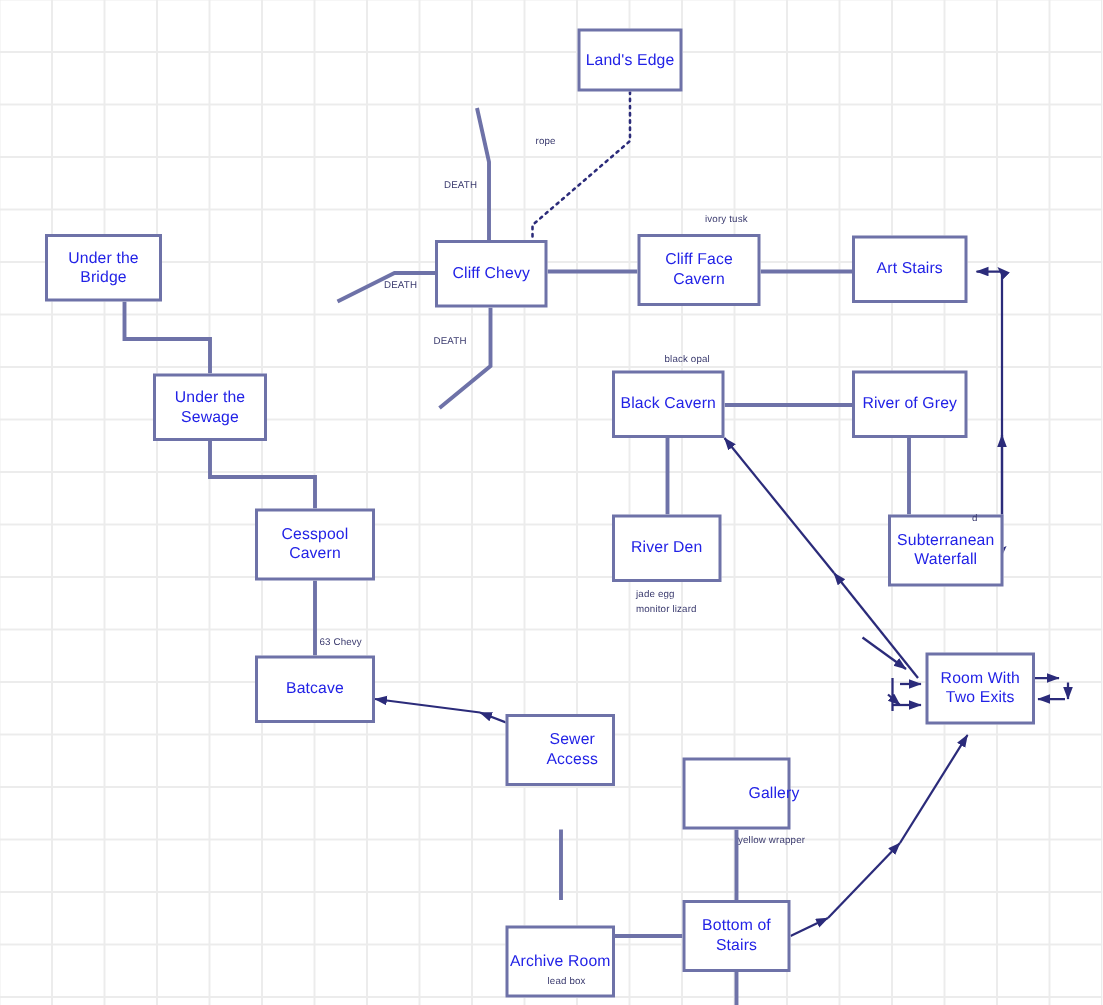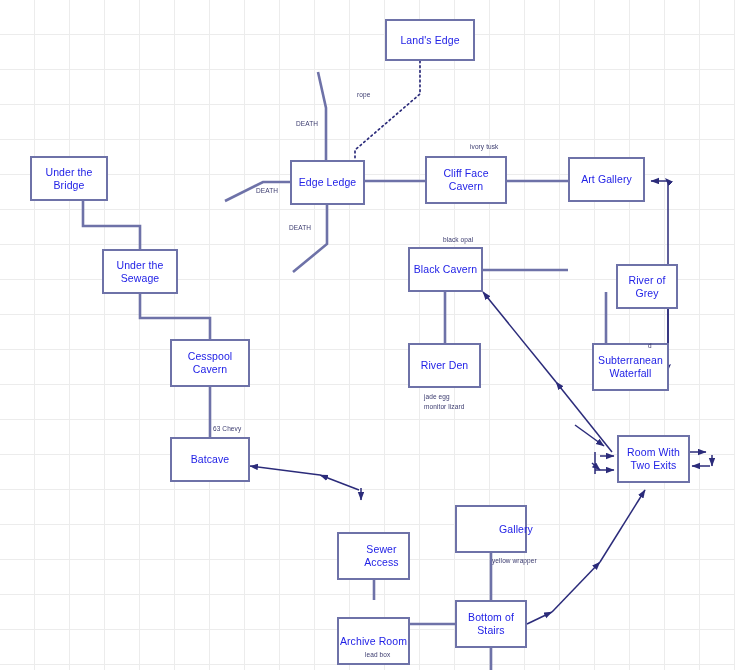--- a/index.html
+++ b/index.html
@@ -126,60 +126,60 @@
       <path d="M600,456 L614,456" marker-end="url(#arrowEnd)"></path>
       <path d="M592,463 L600,470" marker-end="url(#arrowEnd)"></path>
       <path d="M595,470 L614,470" marker-end="url(#arrowEnd)"></path>
       <path d="M595,452 L595,474"></path>
       <path d="M690,452 L706,452" marker-end="url(#arrowEnd)"></path>
       <path d="M712,455 L712,466" marker-end="url(#arrowEnd)"></path>
       <path d="M710,466 L692,466" marker-end="url(#arrowEnd)"></path>
     </g>
   </svg>
 
-  <div class="node" style="left:385px;top:19px;width:90px;height:42px;">
+  <div class="node" style="left:385px;top:19px;width:70px;height:42px;">
     <span>Land's Edge</span>
   </div>
   <div class="node" style="left:30px;top:156px;width:78px;height:45px;">
     <span>Under the<br>Bridge</span>
   </div>
   <div class="node" style="left:290px;top:160px;width:75px;height:45px;">
-    <span>Edge Ledge</span>
+    <span>Cliff Chevy</span>
   </div>
   <div class="node" style="left:425px;top:156px;width:82px;height:48px;">
     <span>Cliff Face<br>Cavern</span>
   </div>
   <div class="node" style="left:568px;top:157px;width:77px;height:45px;">
-    <span>Art Gallery</span>
+    <span>Art Stairs</span>
   </div>
   <div class="node" style="left:102px;top:249px;width:76px;height:45px;">
     <span>Under the<br>Sewage</span>
   </div>
   <div class="node" style="left:408px;top:247px;width:75px;height:45px;justify-content:center;">
     <span>Black Cavern</span>
   </div>
-  <div class="node" style="left:568px;top:264px;width:62px;height:45px;margin-left:48px;">
+  <div class="node" style="left:568px;top:247px;width:77px;height:45px;">
     <span>River of Grey</span>
   </div>
   <div class="node" style="left:170px;top:339px;width:80px;height:48px;">
     <span>Cesspool<br>Cavern</span>
   </div>
   <div class="node" style="left:408px;top:343px;width:73px;height:45px;">
     <span>River Den</span>
   </div>
   <div class="node" style="left:568px;top:343px;width:77px;height:48px;margin-left:24px;">
     <span>Subterranean<br>Waterfall</span>
   </div>
   <div class="node" style="left:170px;top:437px;width:80px;height:45px;">
     <span>Batcave</span>
   </div>
   <div class="node" style="left:617px;top:435px;width:73px;height:48px;">
     <span>Room With<br>Two Exits</span>
   </div>
-  <div class="node" style="left:337px;top:532px;width:73px;height:48px;padding-left:16px;">
+  <div class="node" style="left:337px;top:476px;width:73px;height:48px;padding-left:16px;">
     <span>Sewer Access</span>
   </div>
   <div class="node" style="left:455px;top:505px;width:72px;height:48px;padding-left:42px;">
     <span>Gallery</span>
   </div>
   <div class="node" style="left:337px;top:600px;width:73px;height:48px;margin-top:17px;">
     <span>Archive Room</span>
   </div>
   <div class="node" style="left:455px;top:600px;width:72px;height:48px;">
     <span>Bottom of<br>Stairs</span>

